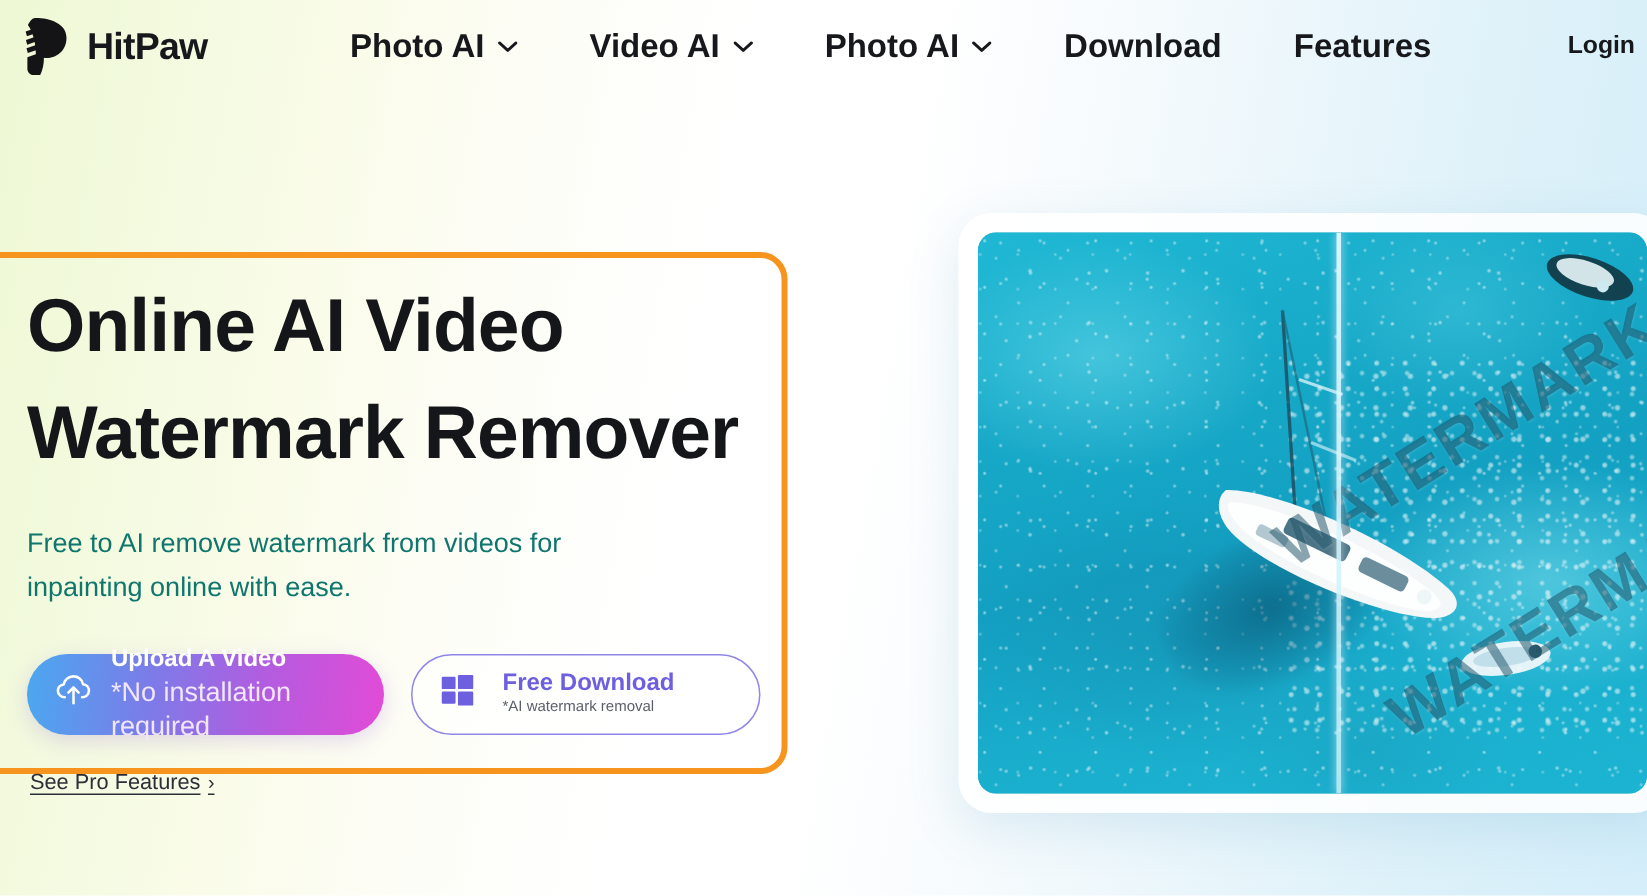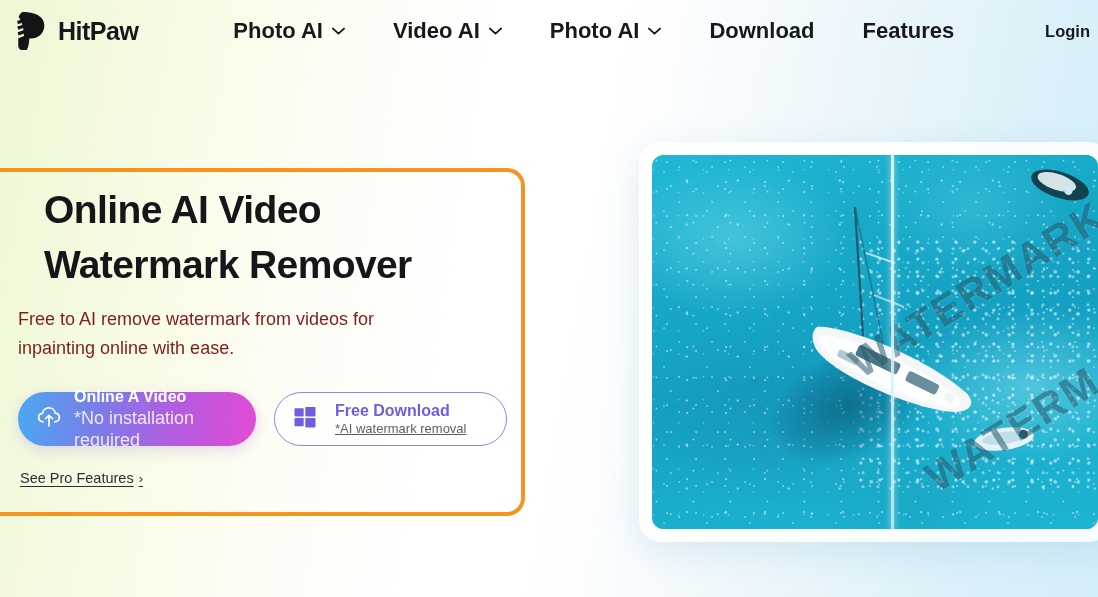--- a/index.html
+++ b/index.html
@@ -65,28 +65,27 @@
     border:4.5px solid #f7941d;
     border-radius:18px;
     background:transparent;
     z-index:10;
   }
   #hero-inner {
     position:absolute; left:32px; top:10px;
     width:500px;
   }
   #hero-title {
-    font-size:39px; font-weight:bold; color:#15161a;
+    font-size:50px; font-weight:bold; color:#15161a;
     line-height:1.42; letter-spacing:-0.6px;
     white-space:pre-line;
-    margin-left:26px;
   }
   #hero-sub {
-    margin-top:12px;
-    font-size:18px; color:#7f1d1d; line-height:1.6;
+    margin-top:24px;
+    font-size:18px; color:#0f766e; line-height:1.6;
     white-space:pre-line;
   }
 
   
   #cta-row {
     display:flex; align-items:center; gap:18px;
     margin-top:30px;
   }
   #upload-btn {
     display:flex; align-items:center; gap:12px;
@@ -106,21 +105,21 @@
     display:flex; align-items:center; gap:18px;
     width:233px; height:54px;
     padding:0 18px;
     border-radius:27px;
     border:1.6px solid #8f86e8;
     background:rgba(255,255,255,0.55);
     cursor:pointer;
   }
   .win-ico { width:24px; height:24px; flex:0 0 24px; }
   #dl-main { font-size:16px; font-weight:bold; color:#6c5fe0; line-height:1.25; }
-  #dl-note { font-size:13px; color:#5a5f6b; line-height:1.25;text-decoration:underline; }
+  #dl-note { font-size:10px; color:#5a5f6b; line-height:1.25; }
 
   #pro-link {
     display:inline-flex; align-items:center; gap:5px;
     margin-top:24px; margin-left:2px;
     font-size:14.5px; color:#2b2f38;
     text-decoration:underline; text-underline-offset:3px;
     cursor:pointer;
   }
   #pro-link .arrow { font-size:13px; text-decoration:none; display:inline-block; }
 
@@ -289,21 +288,21 @@
 
       <div id="upload-btn">
         <span>
           <svg class="upl-ico" viewBox="0 0 26 26">
             <path d="M7.2 17.8 C4.6 17.8 2.6 15.9 2.6 13.5 C2.6 11.3 4.3 9.5 6.5 9.3 C6.9 6.2 9.6 3.9 12.9 3.9 C16.1 3.9 18.8 6.1 19.3 9.1 C21.5 9.3 23.3 11.1 23.3 13.4 C23.3 15.9 21.3 17.8 18.7 17.8" fill="none" stroke="#ffffff" stroke-width="1.7" stroke-linecap="round" stroke-linejoin="round"></path>
             <path d="M13 21.8 L13 11.6" fill="none" stroke="#ffffff" stroke-width="1.7" stroke-linecap="round"></path>
             <path d="M9.6 14.7 L13 11.3 L16.4 14.7" fill="none" stroke="#ffffff" stroke-width="1.7" stroke-linecap="round" stroke-linejoin="round"></path>
           </svg>
         </span>
         <span class="btn-txt">
-          <span id="upload-main">Online A Video</span>
+          <span id="upload-main">Upload A Video</span>
           <span id="upload-note">*No installation required</span>
         </span>
       </div>
 
       <div id="download-btn">
         <span>
           <svg class="win-ico" viewBox="0 0 24 24">
             <rect x="1.5" y="3.2" width="9.2" height="8.2" rx="0.8" fill="#6c5fe0"></rect>
             <rect x="12.3" y="2.0" width="10.2" height="9.4" rx="0.8" fill="#6c5fe0"></rect>
             <rect x="1.5" y="13.0" width="9.2" height="8.2" rx="0.8" fill="#6c5fe0"></rect>

